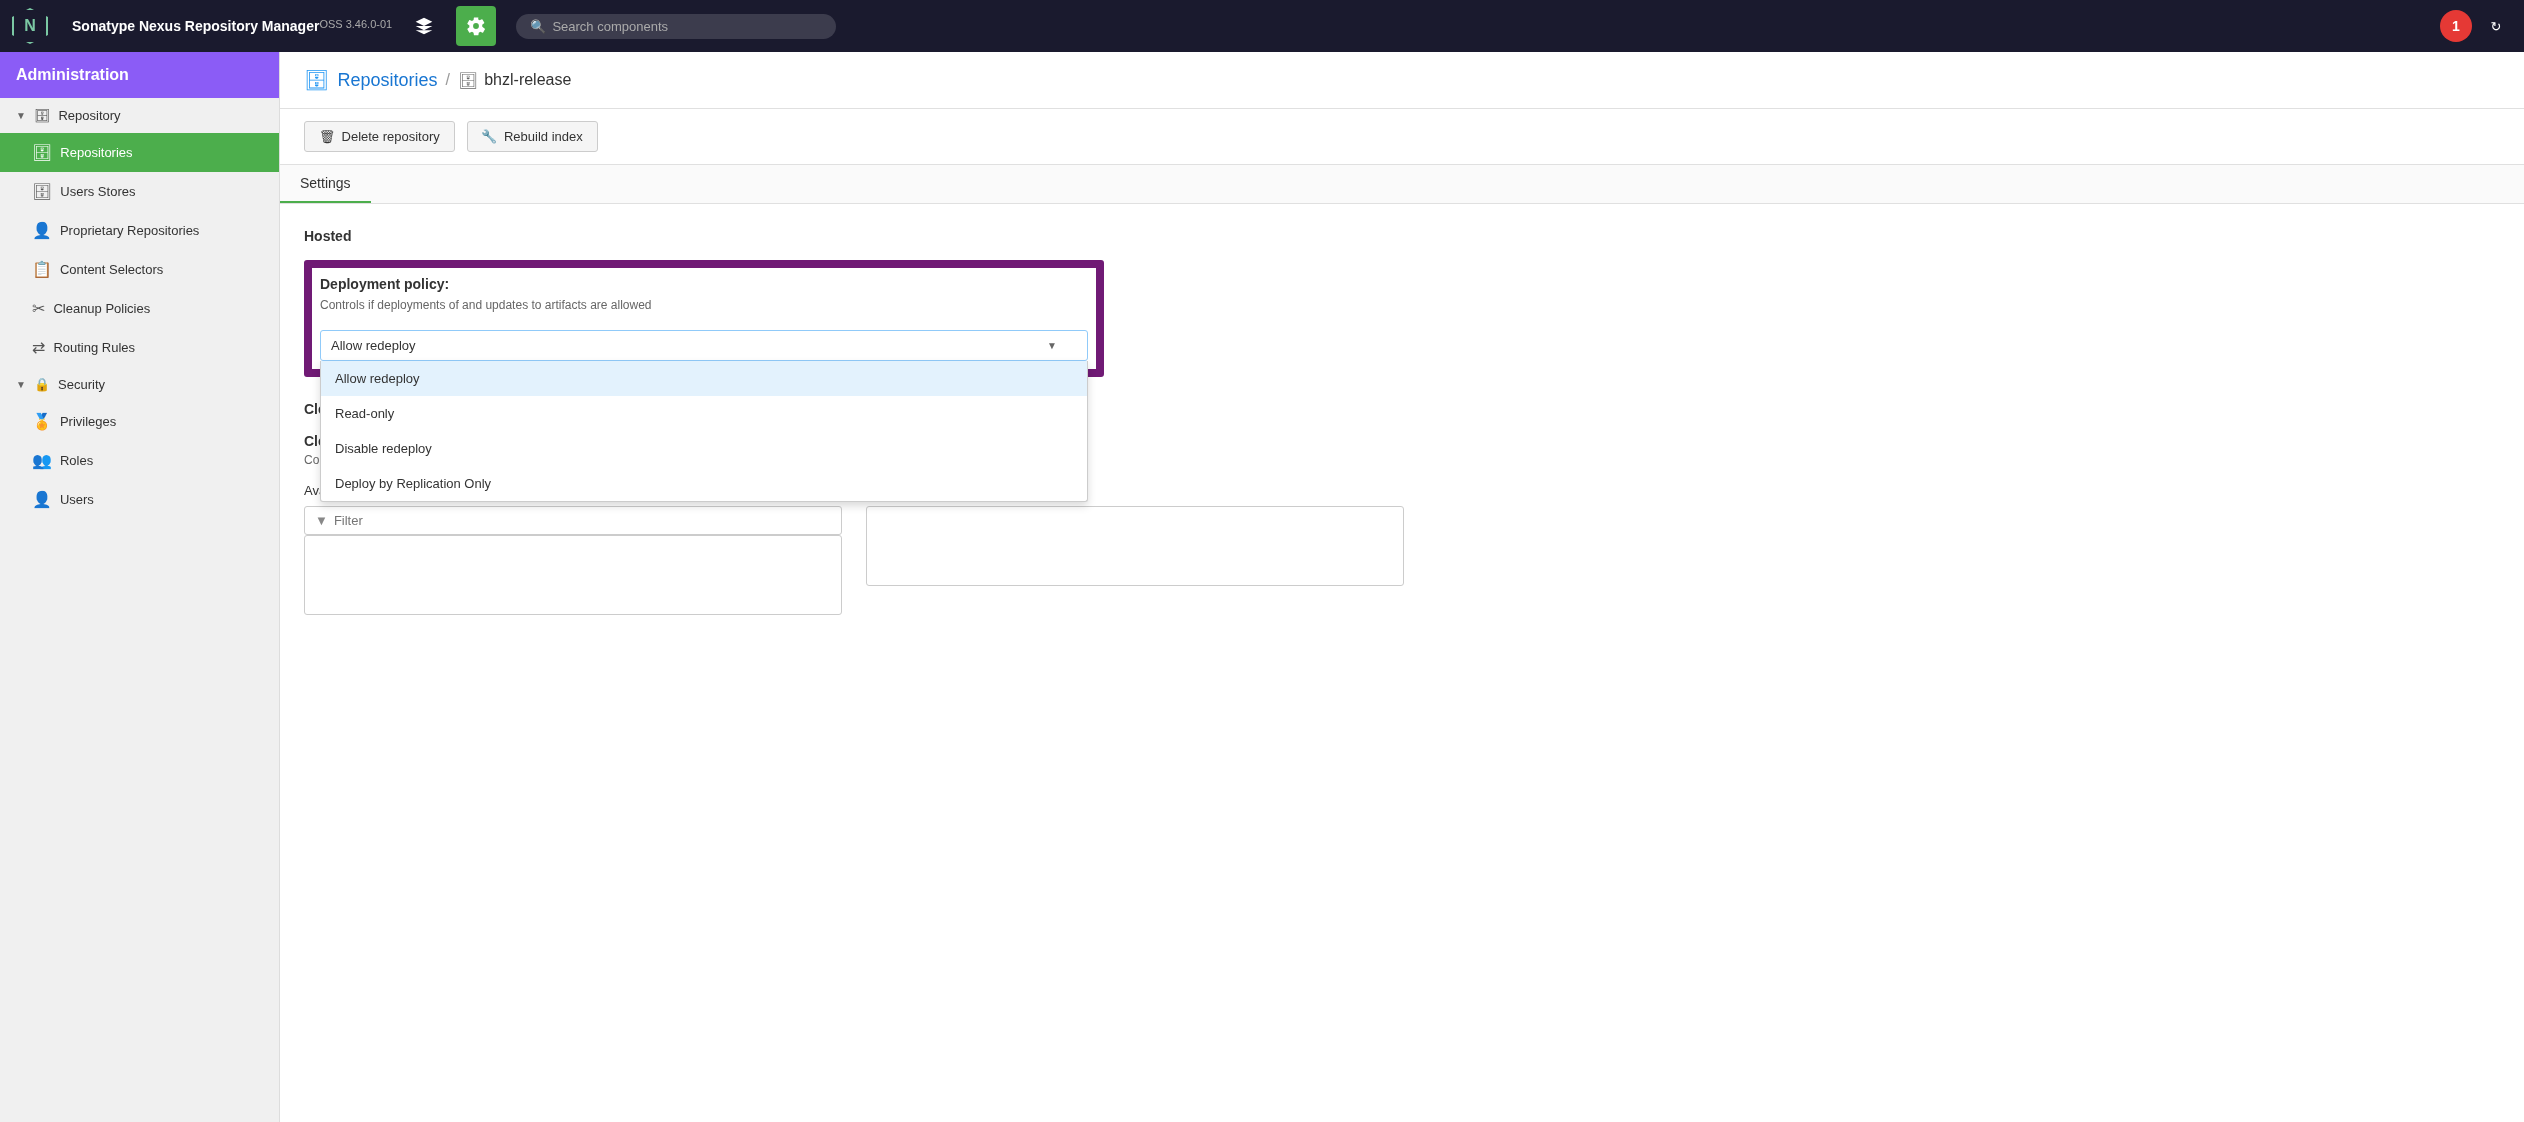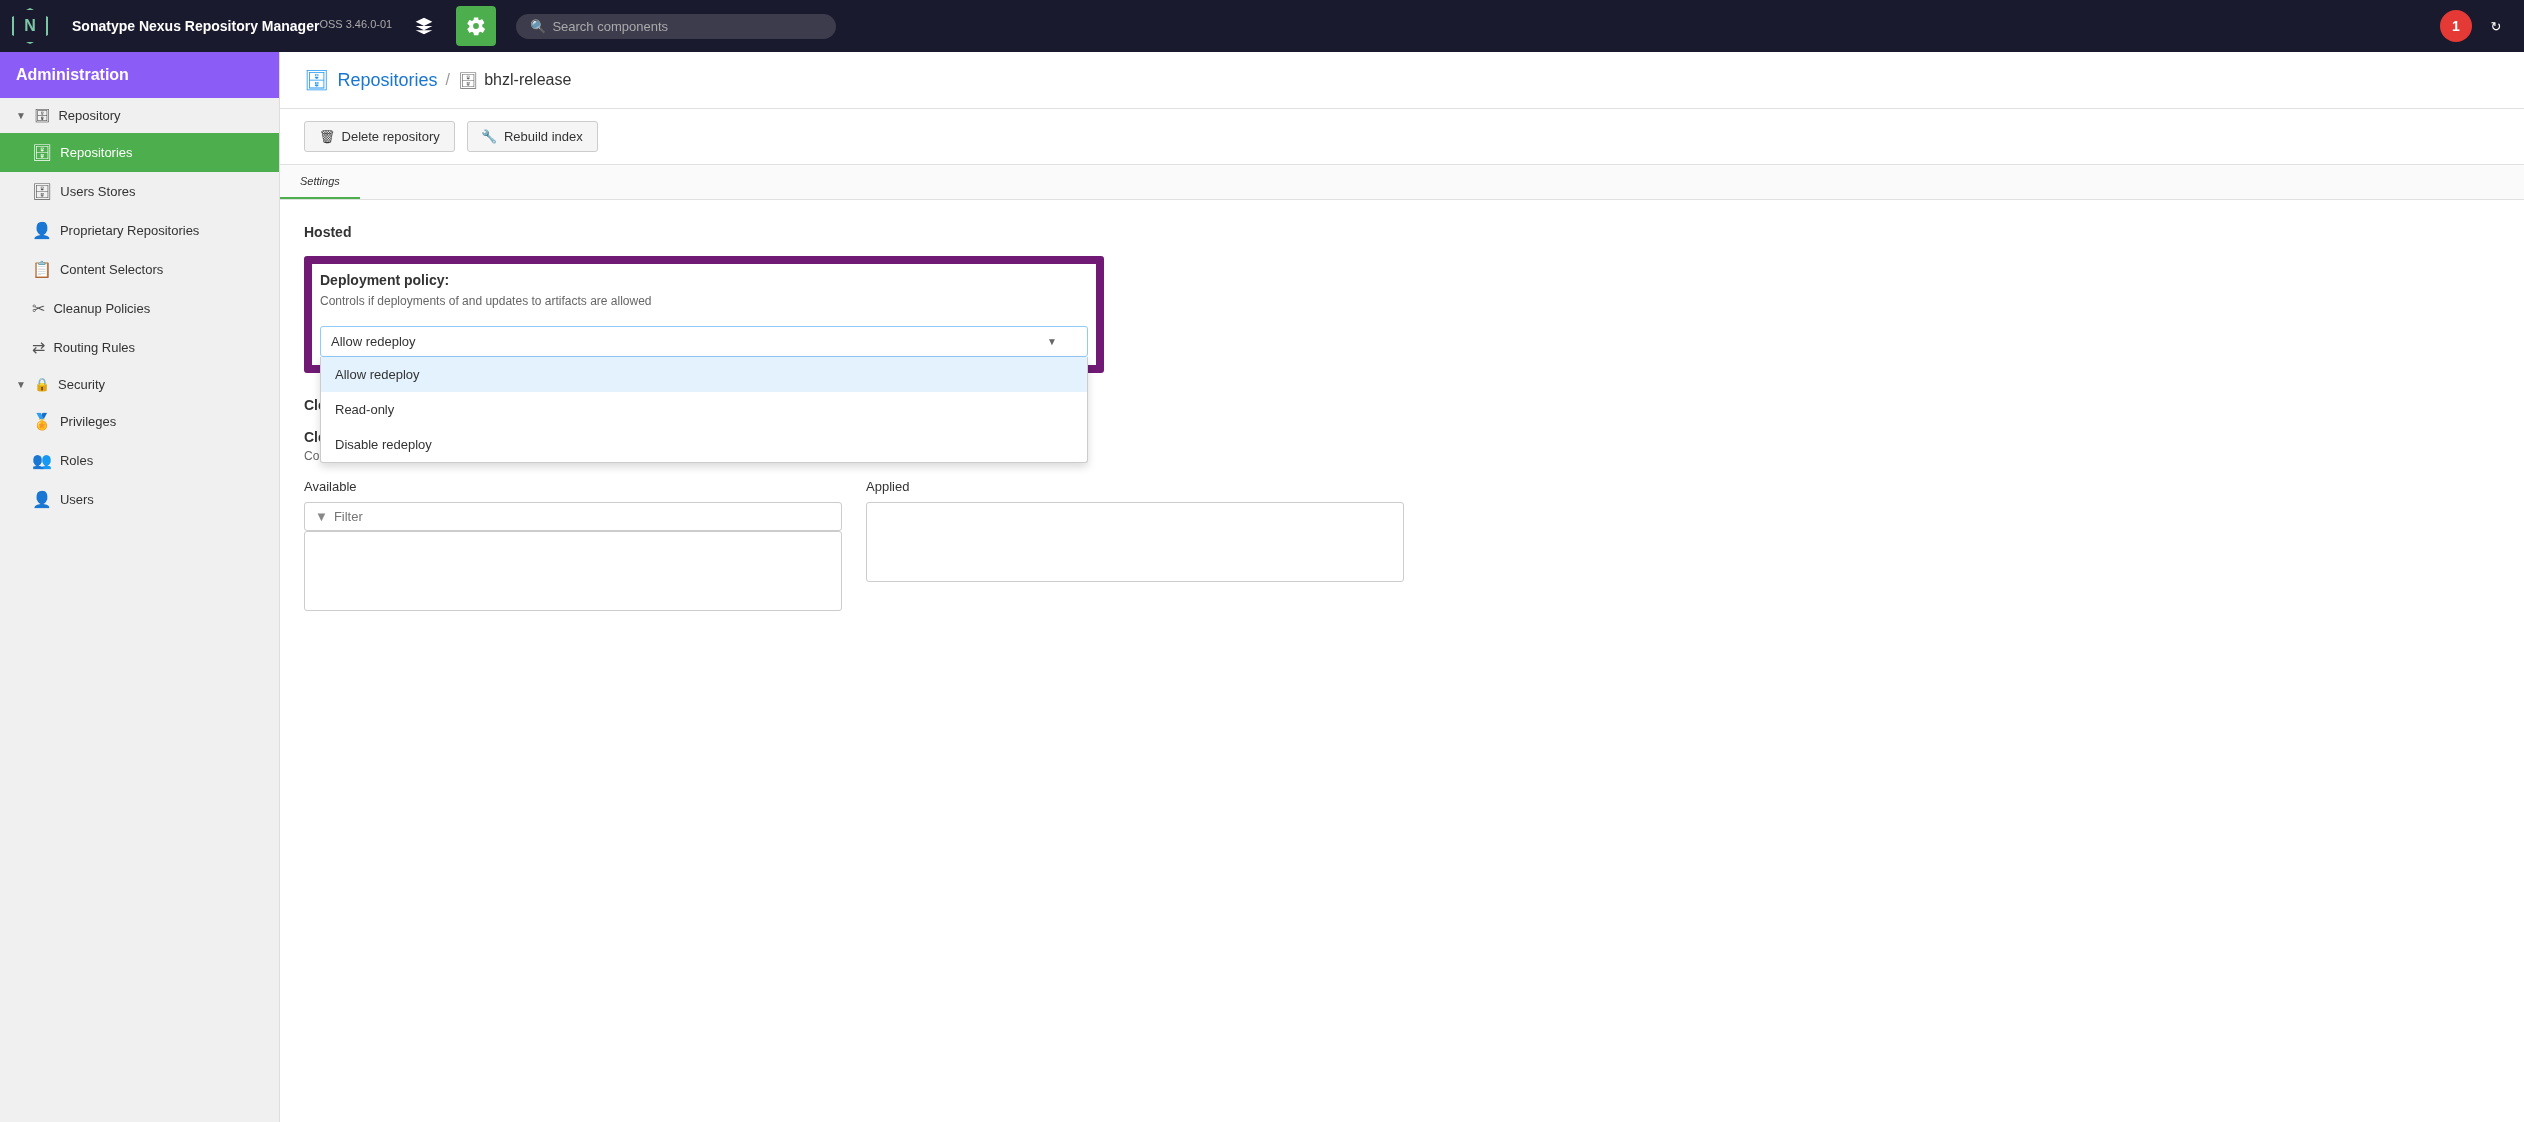--- a/index.html
+++ b/index.html
@@ -167,24 +167,23 @@
 
     
     .tabs-bar {
       display: flex;
       border-bottom: 1px solid #e0e0e0;
       background: #fafafa;
     }
     .tab {
       padding: 10px 20px;
       cursor: pointer;
-      font-size: 11px;
+      font-size: 14px;
       color: #555;
       border-bottom: 2px solid transparent;
-      font-style: italic;
     }
     .tab.active {
       color: #333;
       border-bottom: 2px solid #4cae4c;
       font-weight: 500;
     }
 
     
     .content-area { padding: 24px; flex: 1; }
 
@@ -391,20 +390,23 @@
           <div class="dropdown-list">
             <div class="dropdown-option selected">
               <span>Allow redeploy</span>
             </div>
             <div class="dropdown-option">
               <span>Read-only</span>
             </div>
             <div class="dropdown-option">
               <span>Disable redeploy</span>
             </div>
+            <div class="dropdown-option">
+              <span>Deploy by Replication Only</span>
+            </div>
           </div>
         </div>
       </div>
 
       <div class="cleanup-section">
         <div class="section-title">Cleanup</div>
         <div class="cleanup-label">Cleanup Policies:</div>
         <div class="cleanup-desc">Components that match any of the Applied policies will be deleted</div>
         <div class="cleanup-columns">
           <div class="cleanup-col">

